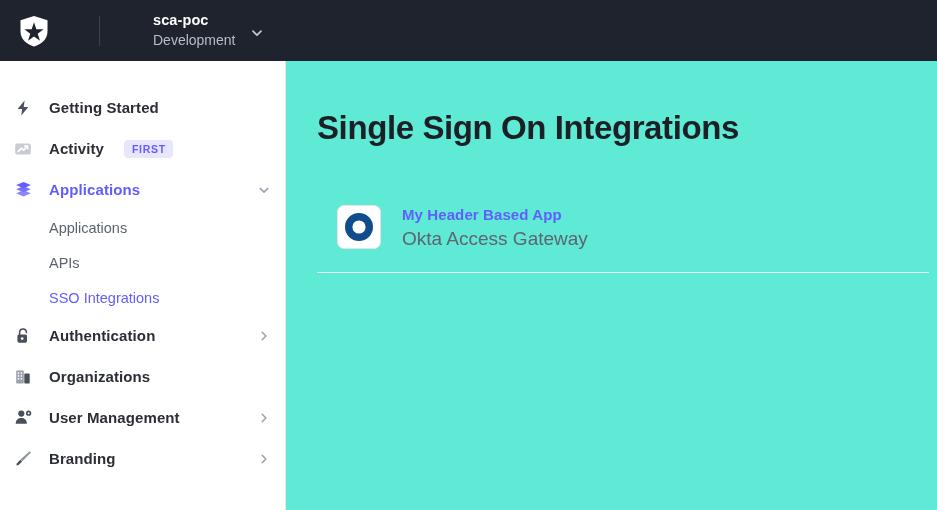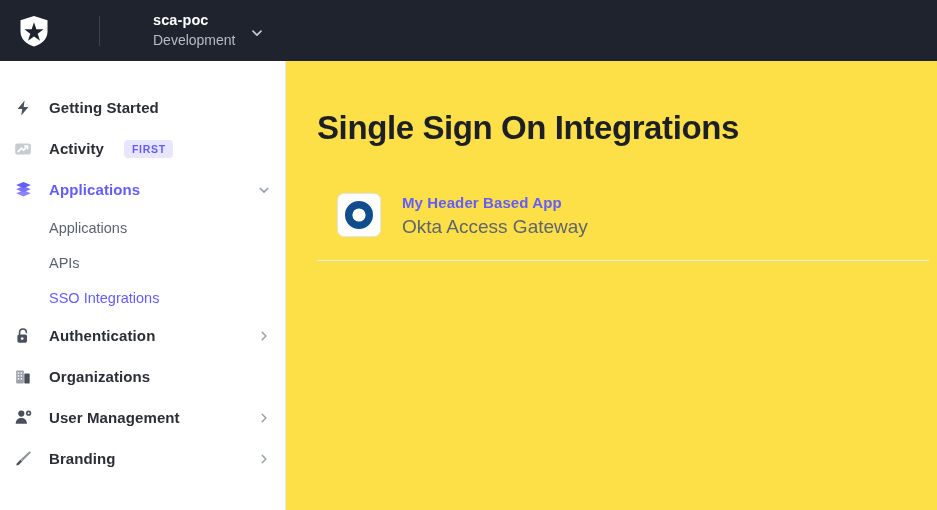--- a/index.html
+++ b/index.html
@@ -81,35 +81,35 @@
   }
   .subnav-label {
     font-size: 14.5px; font-weight: 400; color: #5c6370;
     line-height: 20px; white-space: nowrap;
   }
   .subnav-item.active .subnav-label { color: #635dff; }
 
   
   .main {
     flex: 1; min-width: 0;
-    background: #fde047;
+    background: #5eead4;
     padding: 47px 0 0 31px;
     overflow: hidden;
   }
   .page-title {
     font-size: 33px; font-weight: 700; color: #1c1f26;
     letter-spacing: -.4px; line-height: 40px;
     white-space: nowrap;
   }
   .page-subtitle {
     margin-top: 21px;
     font-size: 14.5px; font-weight: 400; color: #636871;
     line-height: 22px; white-space: nowrap;
   }
-  .sso-list { margin-top: 44px; padding-right: 8px; }
+  .sso-list { margin-top: 56px; padding-right: 8px; }
   .sso-row {
     display: flex; align-items: center;
     padding: 0 0 22px 20px;
     border-bottom: 1px solid #ebecee;
   }
   .sso-icon-tile {
     width: 44px; height: 44px; min-width: 44px;
     border: 1px solid #e3e4e7;
     border-radius: 7px;
     background: #ffffff;

